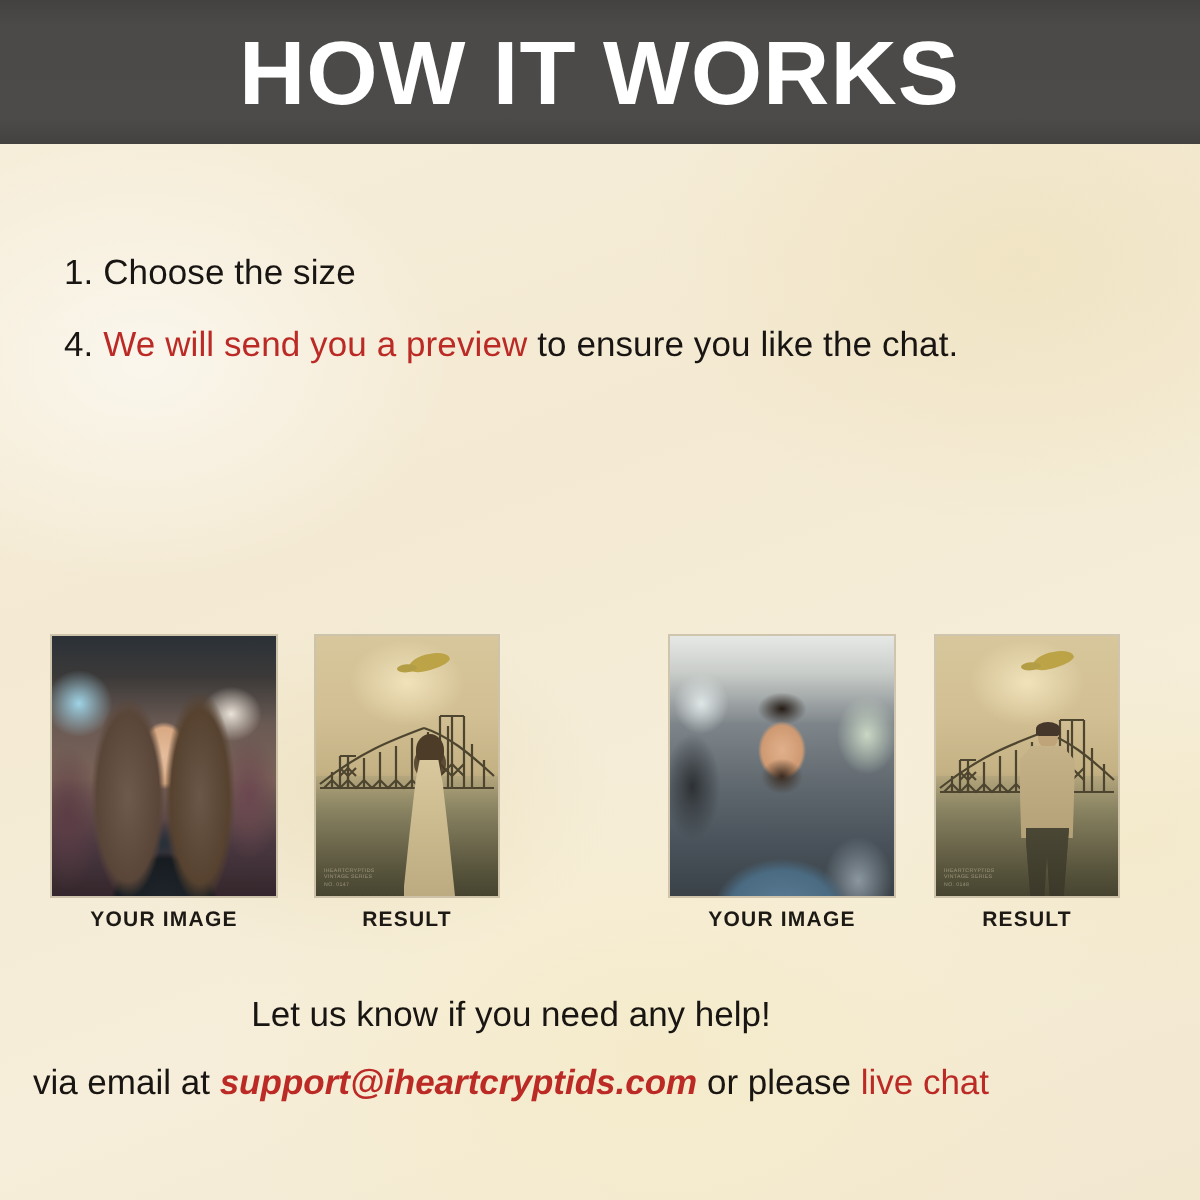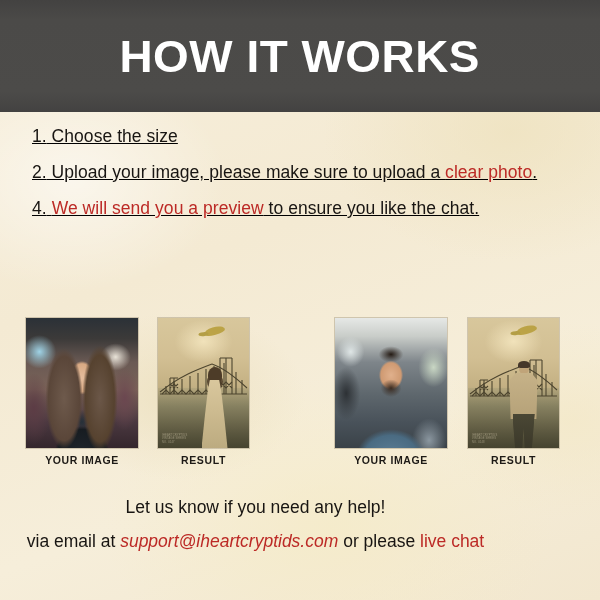--- a/index.html
+++ b/index.html
@@ -28,21 +28,21 @@
       linear-gradient(160deg, #f7efdc 0%, #f4ead3 40%, #f6eeda 70%, #f2e7cf 100%);
     overflow: hidden;
   }
 
   
   #header-bar {
     position: absolute;
     left: 0;
     top: 0;
     width: 600px;
-    height: 112px;
+    height: 72px;
     background: linear-gradient(180deg, #434241 0%, #4b4a48 18%, #4c4b49 82%, #434241 100%);
     display: flex;
     align-items: center;
     justify-content: center;
   }
   #header-title {
     color: #ffffff;
     font-size: 45px;
     font-weight: bold;
     letter-spacing: 0.5px;
@@ -309,41 +309,38 @@
   }
   #footer-contact {
     font-size: 17.5px;
     color: #181512;
     line-height: 38px;
     white-space: nowrap;
   }
   .em-red {
     color: #bc2a26;
     font-style: italic;
-    font-weight: normal;
+    font-weight: bold;
   }
   .em-red-light {
     color: #bc2a26;
   }
 </style>
 </head>
 <body>
 
 <div id="page">
 
   <div id="header-bar">
     <div id="header-title">HOW IT WORKS</div>
   </div>
 
-  <ol id="steps" style="list-style:none;margin:0;padding:0;text-decoration:underline;">
+  <ol id="steps" style="list-style:none;margin:0;padding:0;">
     <li class="step-line">
       <span>1.</span><span> Choose the size</span>
-    </li>
-    <li class="step-line">
-      <span>2.</span><span> Upload your image, please make sure to upload a </span><span class="hl">clear photo</span><span>.</span>
     </li>
     <li class="step-line">
       <span>4.</span><span> </span><span class="hl">We will send you a preview</span><span> to ensure you like the chat.</span>
     </li>
   </ol>
 
   <div id="gallery">
 
     <div class="thumb-wrap" style="left:26px;width:112px;">
       <div class="thumb" style="width:112px;height:130px;">

